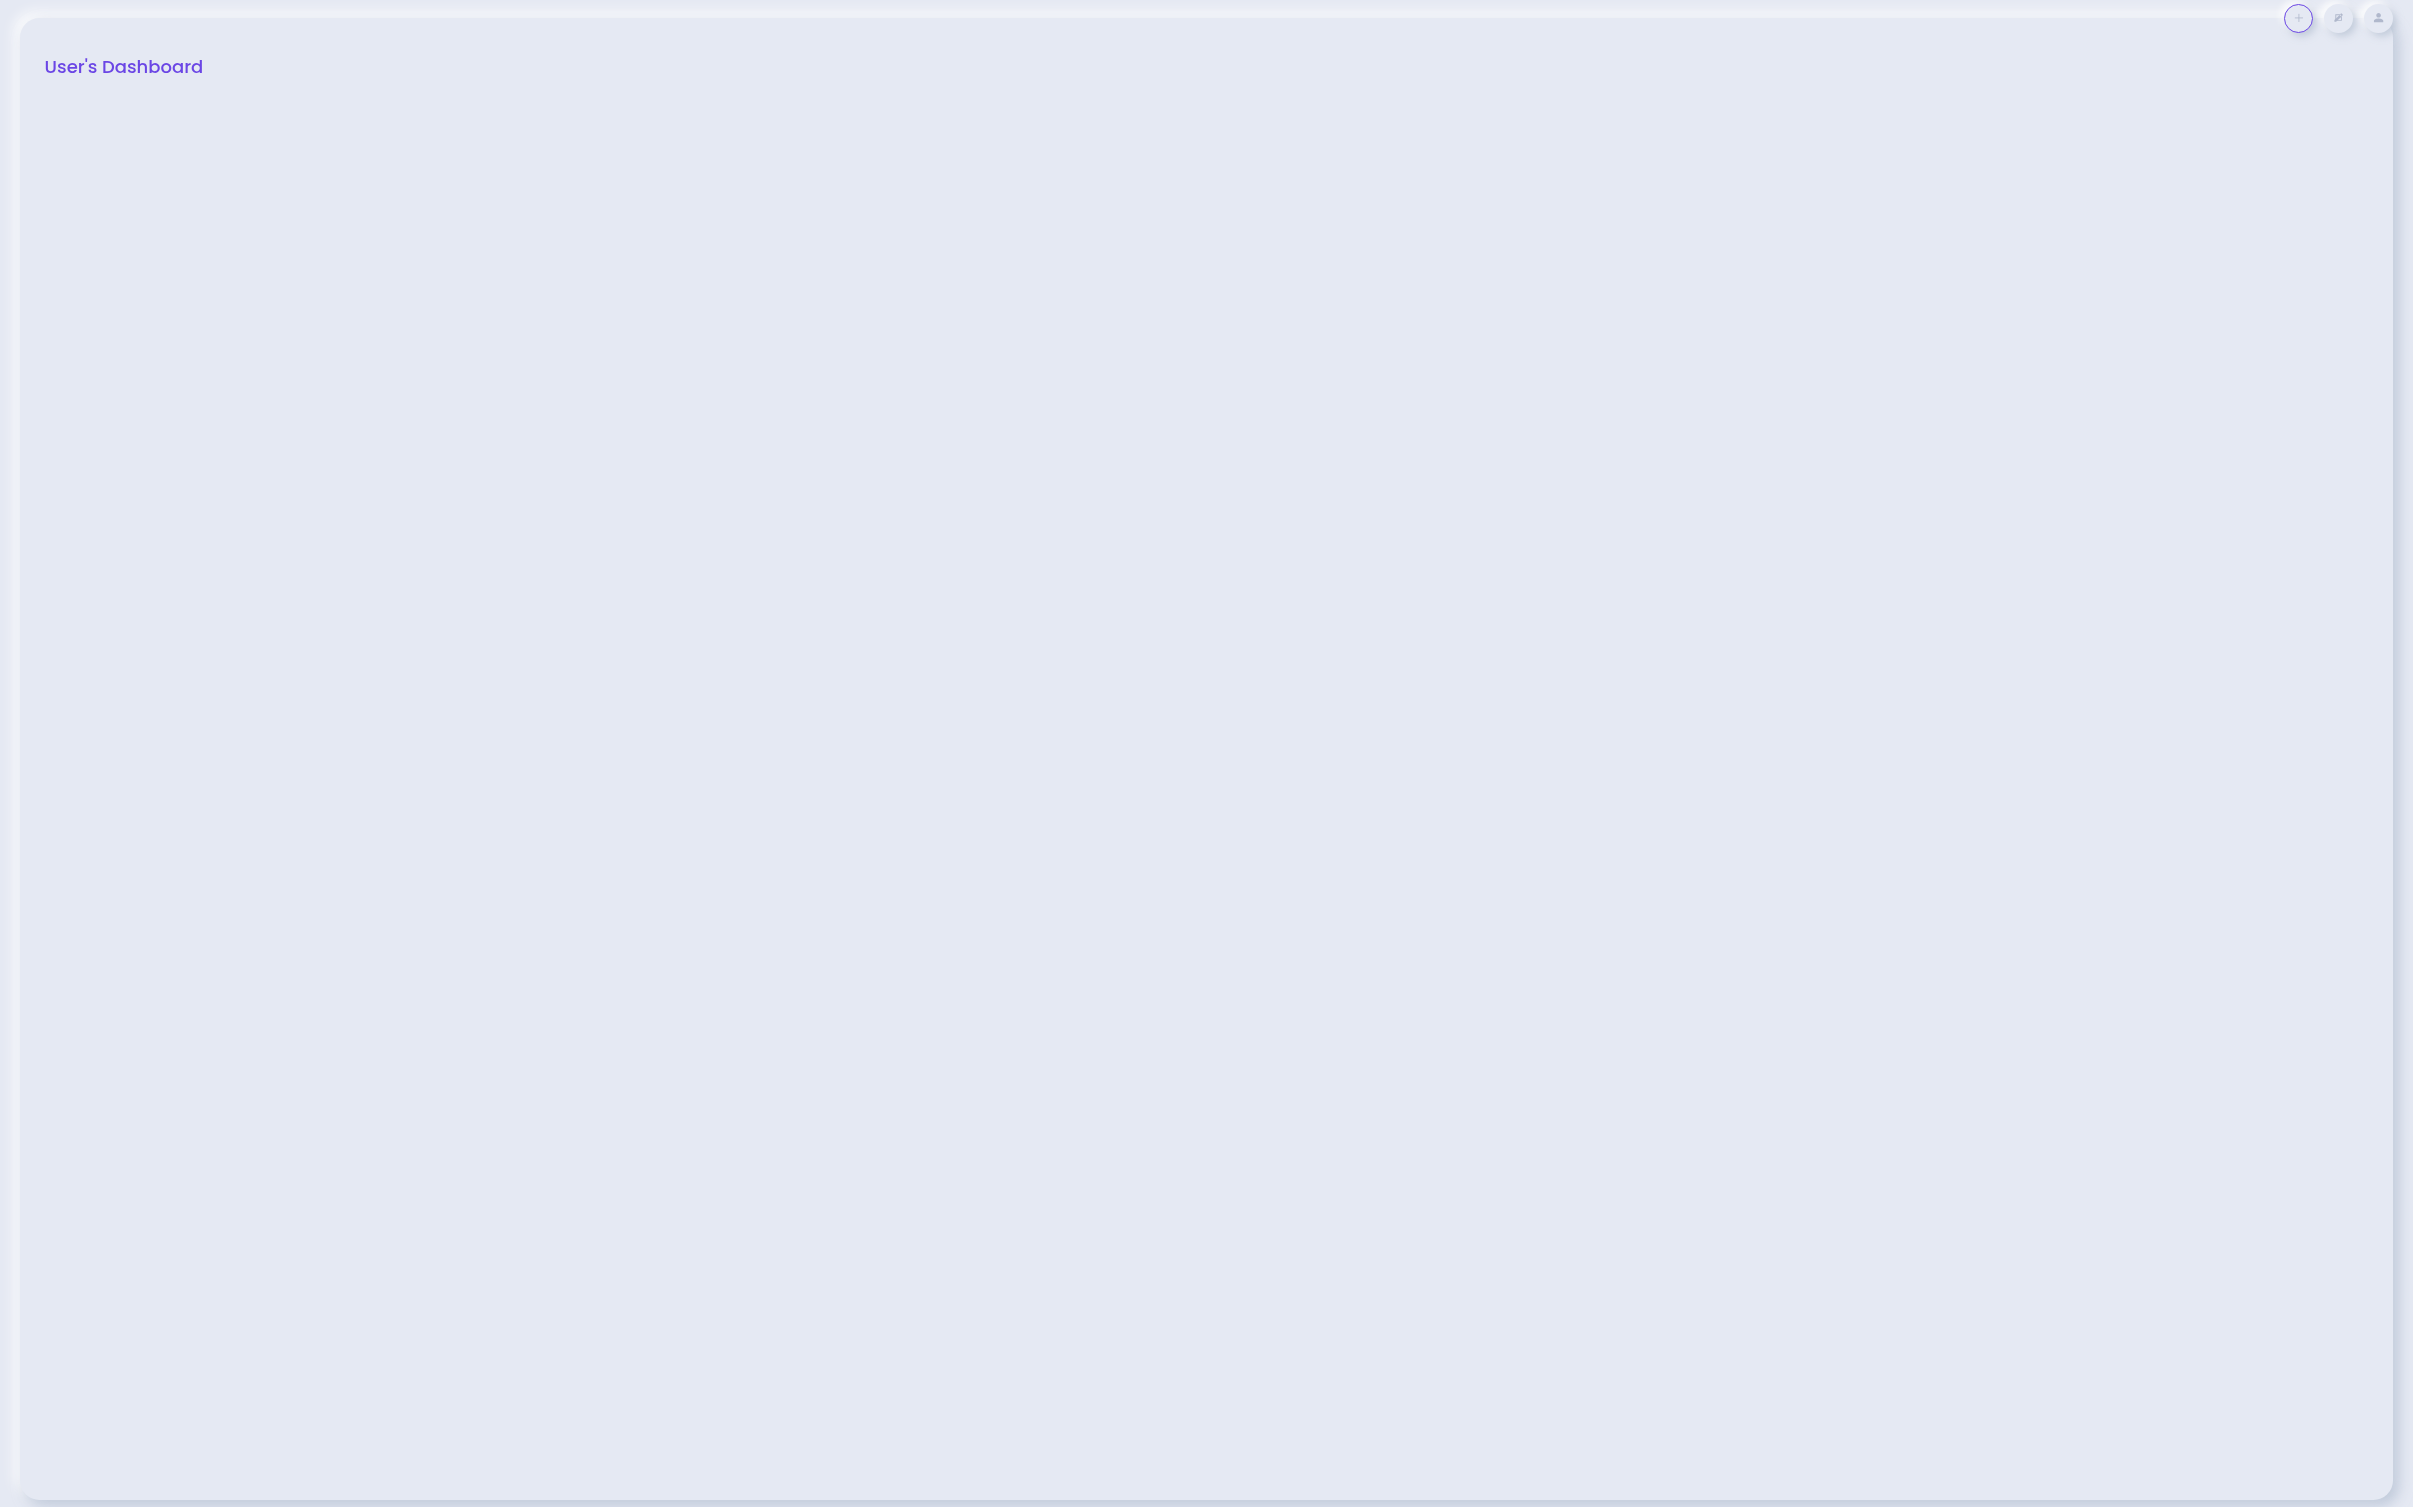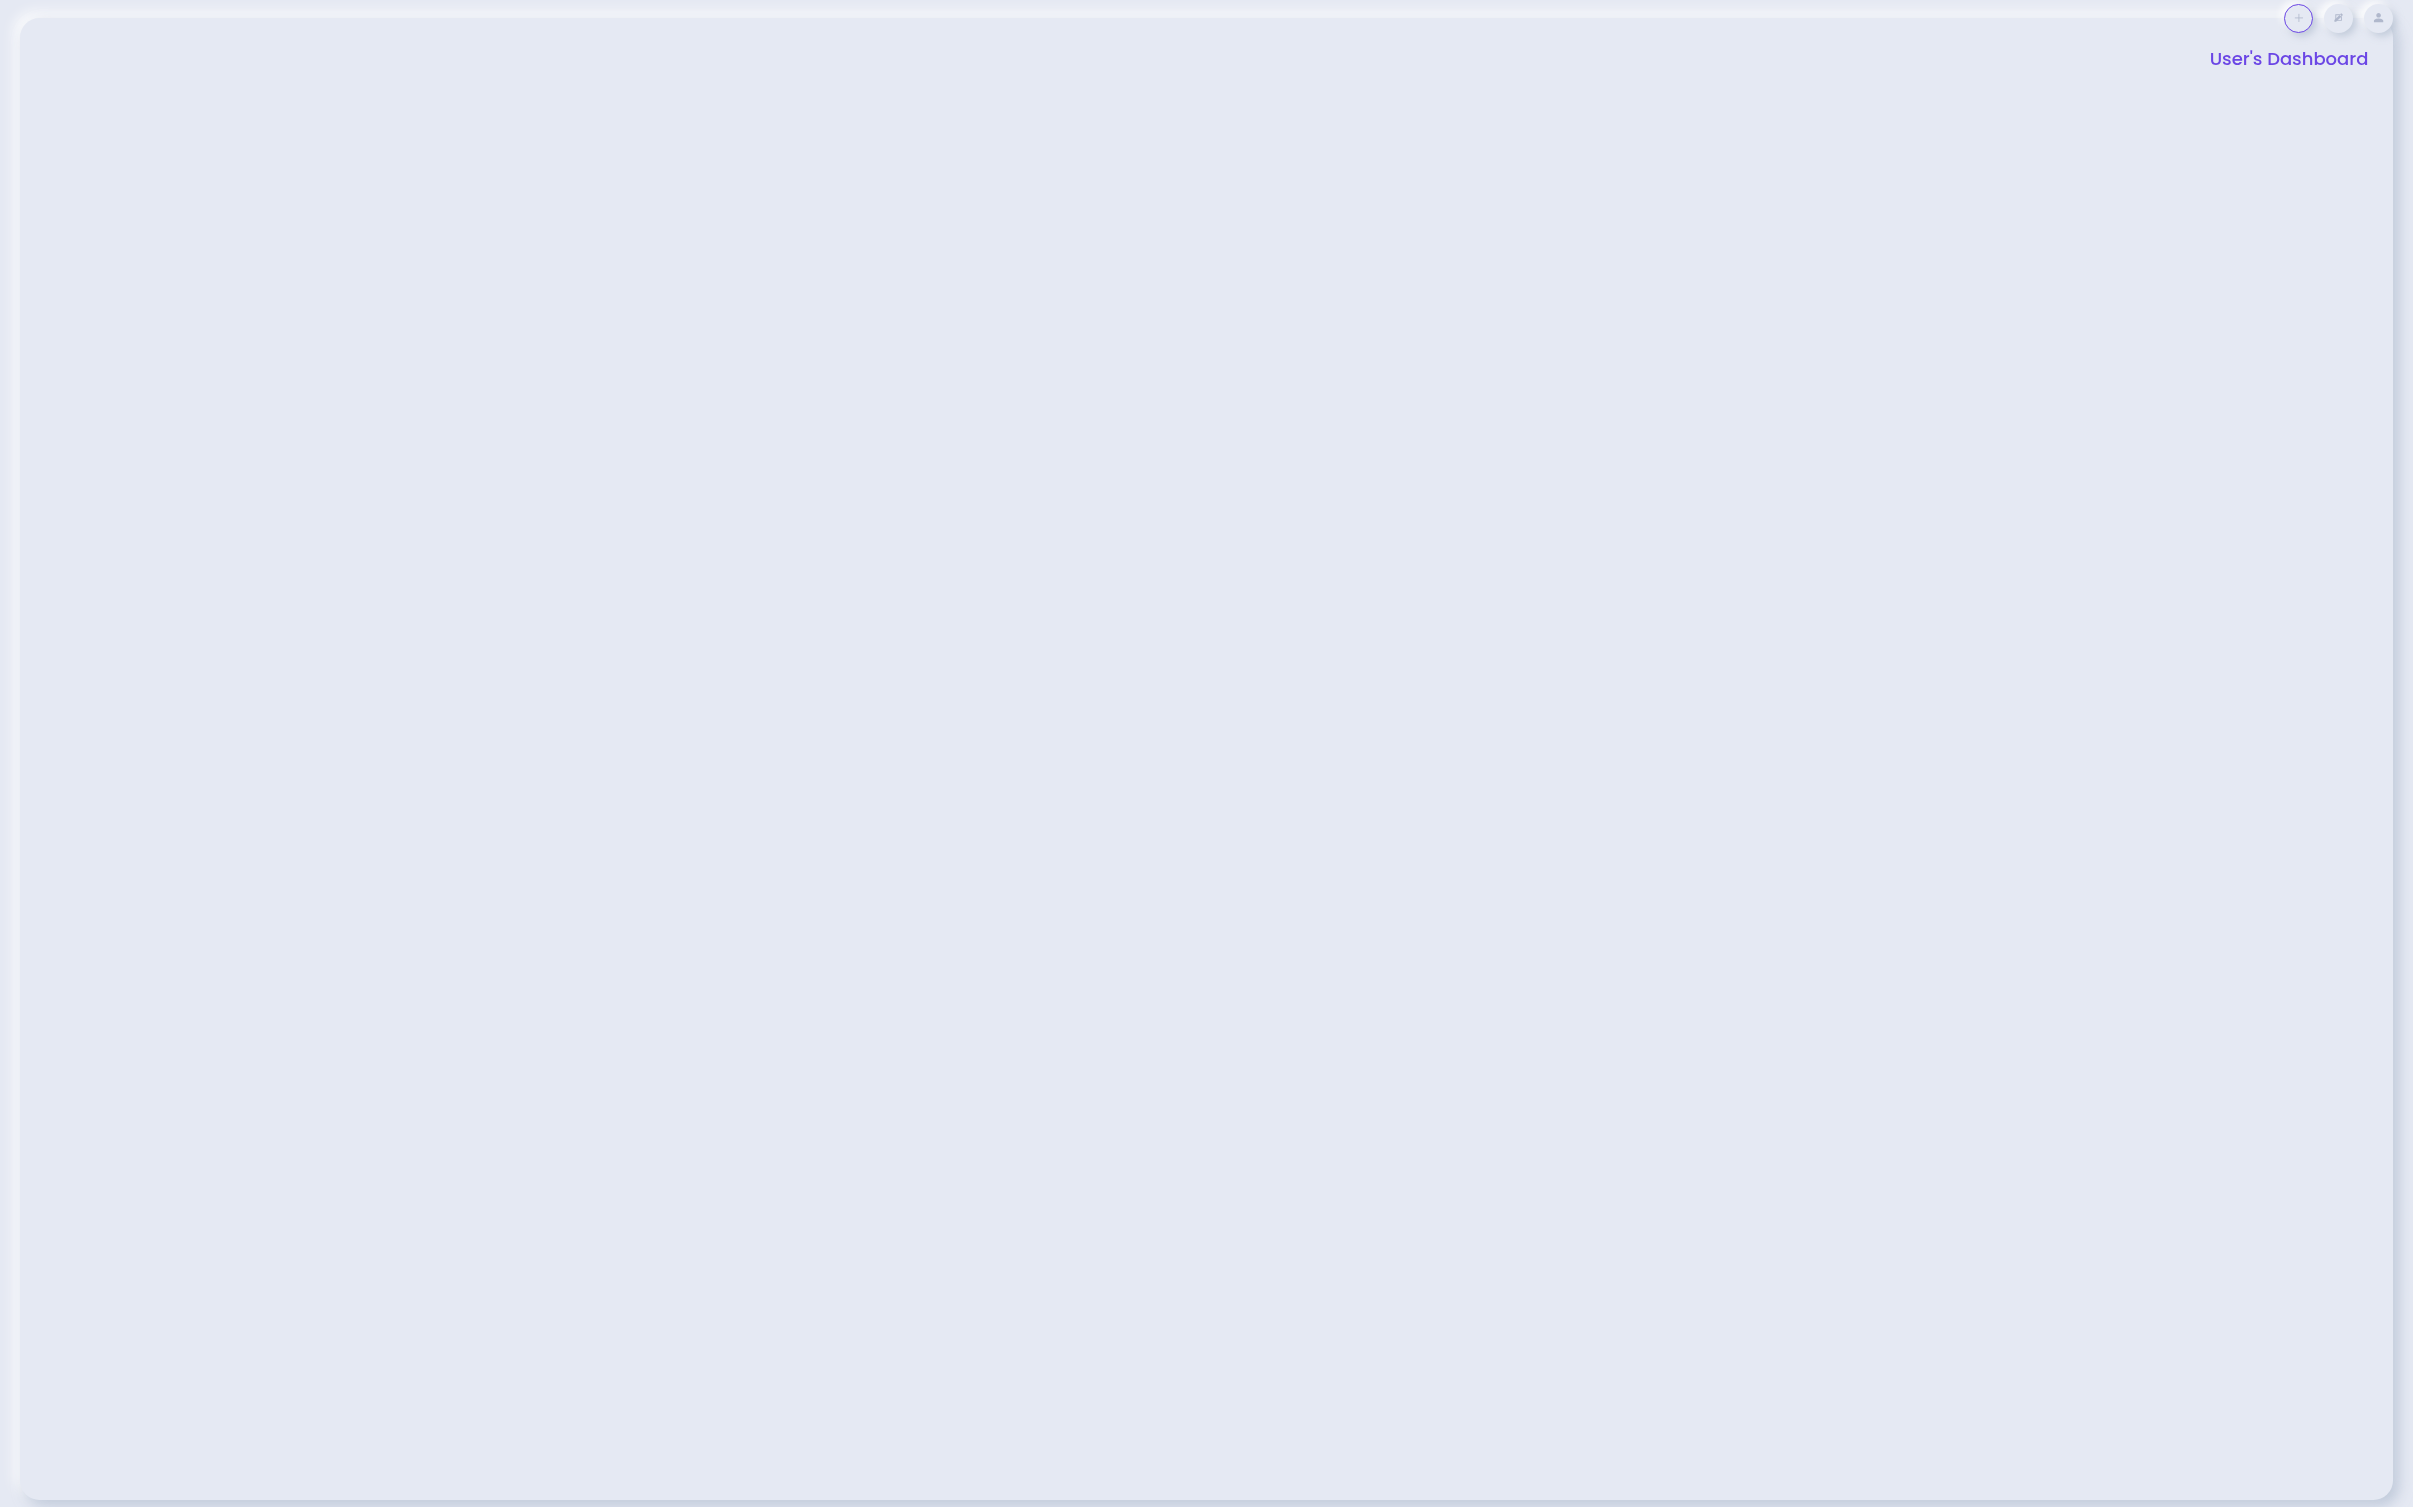--- a/index.html
+++ b/index.html
@@ -22,25 +22,25 @@
       min-height: calc(100vh - 25px);
       margin-top: 12.6px;
       padding: 19.6px 25px;
       box-shadow:
         5.6px 5.6px 12.6px rgba(163, 177, 198, 0.55),
         -5.6px -5.6px 12.6px rgba(255, 255, 255, 0.85);
       position: relative;
     }
 
     .page-title {
-      text-align: right;
+      text-align: left;
       font-size: 18px;
       font-weight: 500;
       color: #6b46e5;
-      margin-top: 7px;
+      margin-top: 15px;
     }
 
     .toolbar {
       position: absolute;
       top: -14px;
       right: 0;
       display: flex;
       gap: 11.2px;
     }
 

